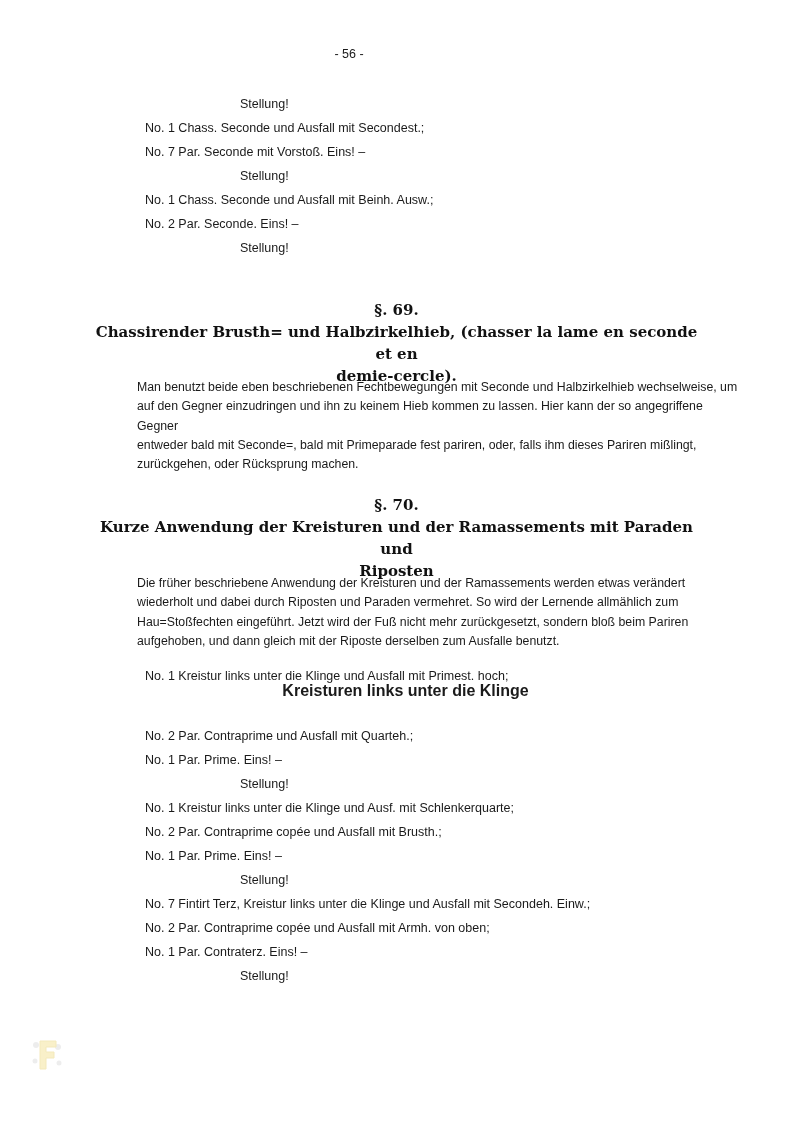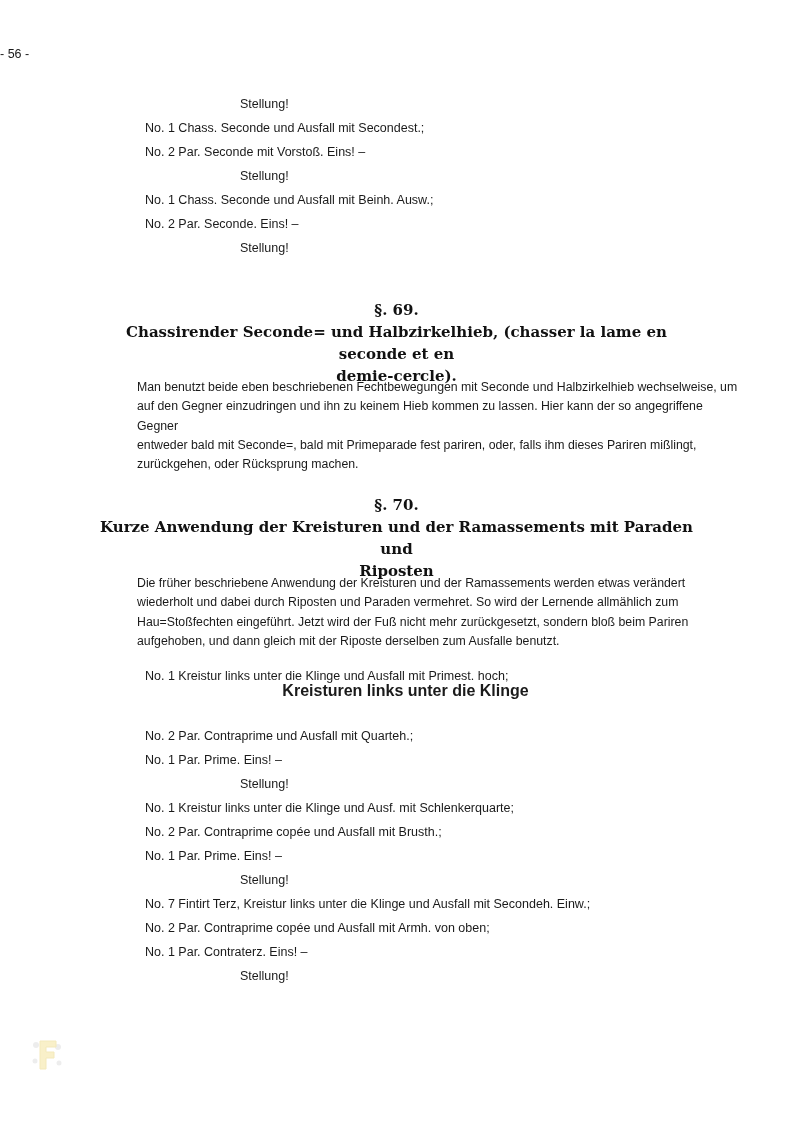--- a/index.html
+++ b/index.html
@@ -1,20 +1,20 @@
 <!DOCTYPE html>
 <html><head>
   <meta charset="utf-8">
   <style>
     html, body { margin: 0; padding: 0; background: #ffffff; }
     body {
       width: 793px; height: 1123px; position: relative; overflow: hidden;
       font-family: "Liberation Sans", sans-serif; color: #1a1a1a;
     }
-    .page-num { position: absolute; top: 47px; left: 0; width: 698px; font-size: 12.5px; }
+    .page-num { position: absolute; top: 47px; left: 0; width: 698px; text-align: center; font-size: 12.5px; }
     .line { position: absolute; font-size: 12.5px; white-space: nowrap; }
     .l1 { left: 145px; }
     .l2 { left: 240px; }
     .heading {
       position: absolute; left: 95px; width: 603px; text-align: center;
       font-family: "DejaVu Serif", serif; font-weight: bold; font-size: 15px; line-height: 22px; color: #111;
     }
     .para {
       position: absolute; left: 97px; width: 610px; font-size: 12.3px; line-height: 19.3px; color: #1a1a1a; margin-left: 40px;
     }
@@ -23,29 +23,29 @@
       position: absolute; left: 30px; top: 1037px; width: 34px; height: 36px; opacity: 0.45;
     }
   </style>
 </head>
 <body>
 
 <div class="page-num">- 56 -</div>
 
 <div class="line l2" style="top:97px">Stellung!</div>
 <div class="line l1" style="top:121px">No. 1 Chass. Seconde und Ausfall mit Secondest.;</div>
-<div class="line l1" style="top:145px">No. 2 Par. Seconde mit Vorstoß. Eins! –</div>
+<div class="line l1" style="top:145px">No. 7 Par. Seconde mit Vorstoß. Eins! –</div>
 <div class="line l2" style="top:169px">Stellung!</div>
 <div class="line l1" style="top:193px">No. 1 Chass. Seconde und Ausfall mit Beinh. Ausw.;</div>
 <div class="line l1" style="top:217px">No. 2 Par. Seconde. Eins! –</div>
 <div class="line l2" style="top:241px">Stellung!</div>
 
 <div class="heading" style="top:299px">
   <div>§. 69.</div>
-  <div>Chassirender Seconde= und Halbzirkelhieb, (chasser la lame en seconde et en</div>
+  <div>Chassirender Brusth= und Halbzirkelhieb, (chasser la lame en seconde et en</div>
   <div>demie-cercle).</div>
 </div>
 <div class="para" style="top:378px">
   <div>Man benutzt beide eben beschriebenen Fechtbewegungen mit Seconde und Halbzirkelhieb wechselweise, um</div>
   <div>auf den Gegner einzudringen und ihn zu keinem Hieb kommen zu lassen. Hier kann der so angegriffene Gegner</div>
   <div>entweder bald mit Seconde=, bald mit Primeparade fest pariren, oder, falls ihm dieses Pariren mißlingt,</div>
   <div>zurückgehen, oder Rücksprung machen.</div>
 </div>
 
 <div class="heading" style="top:494px">

